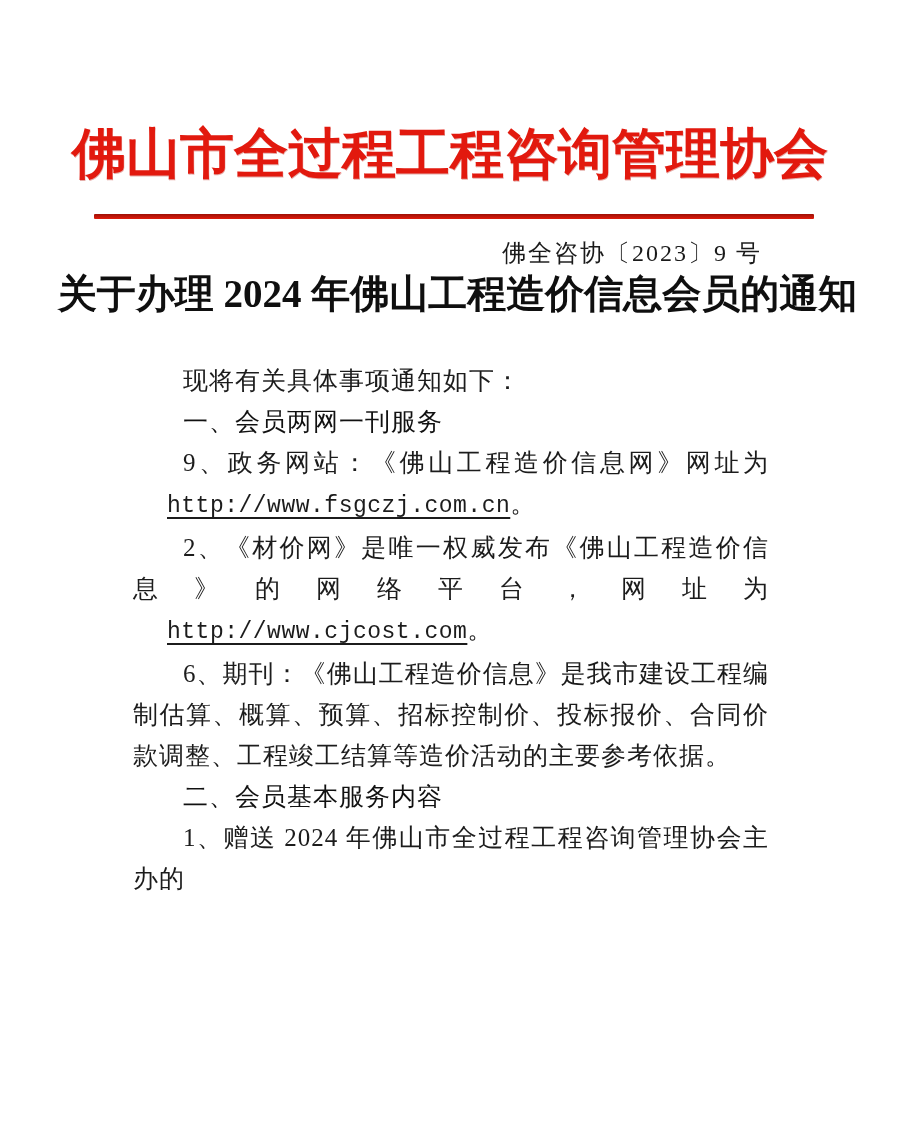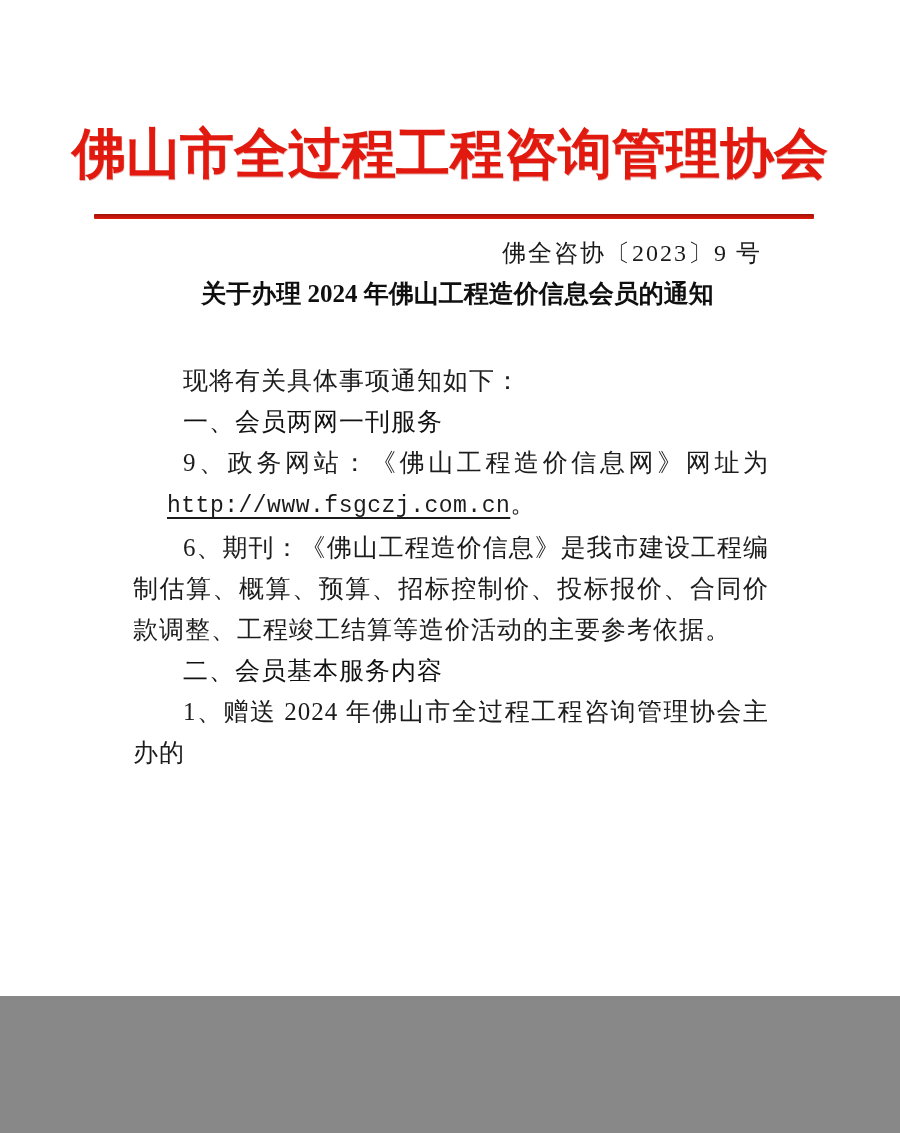--- a/index.html
+++ b/index.html
@@ -1,19 +1,19 @@
 <!DOCTYPE html>
 <html style="--bg: #ffffff; --text: #1e1e1e; --brand_red: #e2190e; --rule_red: #e01c0c; --rule_red_dark: #9e1006;"><head>
 <meta charset="utf-8">
 <style>
   html, body { margin: 0; padding: 0; background: #888; }
   .page {
     position: relative;
     width: 900px;
-    height: 996px;
+    height: 1133px;
     margin: 0 auto;
     background: var(--bg, #ffffff);
     overflow: hidden;
     font-family: "Liberation Serif", "DejaVu Serif", serif;
     color: var(--text, #1e1e1e);
   }
   .org-header {
     position: absolute;
     top: 121px;
     left: 0;
@@ -46,21 +46,21 @@
     color: #1a1a1a;
     white-space: nowrap;
   }
   .doc-title {
     position: absolute;
     top: 274px;
     left: 15px;
     right: 0;
     margin: 0;
     text-align: center;
-    font-size: 25px;
+    font-size: 39px;
     line-height: 40px;
     font-weight: bold;
     color: #0f0f0f;
     white-space: nowrap;
   }
   .body-text {
     position: absolute;
     top: 360px;
     left: 133px;
     width: 636px;
@@ -101,20 +101,21 @@
   <div class="body-text">
 
 
 
     <p>现将有关具体事项通知如下：</p>
 
     <p class="bold-head">一、会员两网一刊服务</p>
 
     <p><span>9、政务网站：《佛山工程造价信息网》网址为</span><span class="url">http://www.fsgczj.com.cn</span><span>。</span></p>
 
+    <p><span>2、《材价网》是唯一权威发布《佛山工程造价信息》的网络平台，网址为 </span><span class="url">http://www.cjcost.com</span><span>。</span></p>
 
     <p>6、期刊：《佛山工程造价信息》是我市建设工程编制估算、概算、预算、招标控制价、投标报价、合同价款调整、工程竣工结算等造价活动的主要参考依据。</p>
 
     <p class="bold-head">二、会员基本服务内容</p>
 
     <p>1、赠送 2024 年佛山市全过程工程咨询管理协会主办的</p>
 
   </div>
 </div>
 

